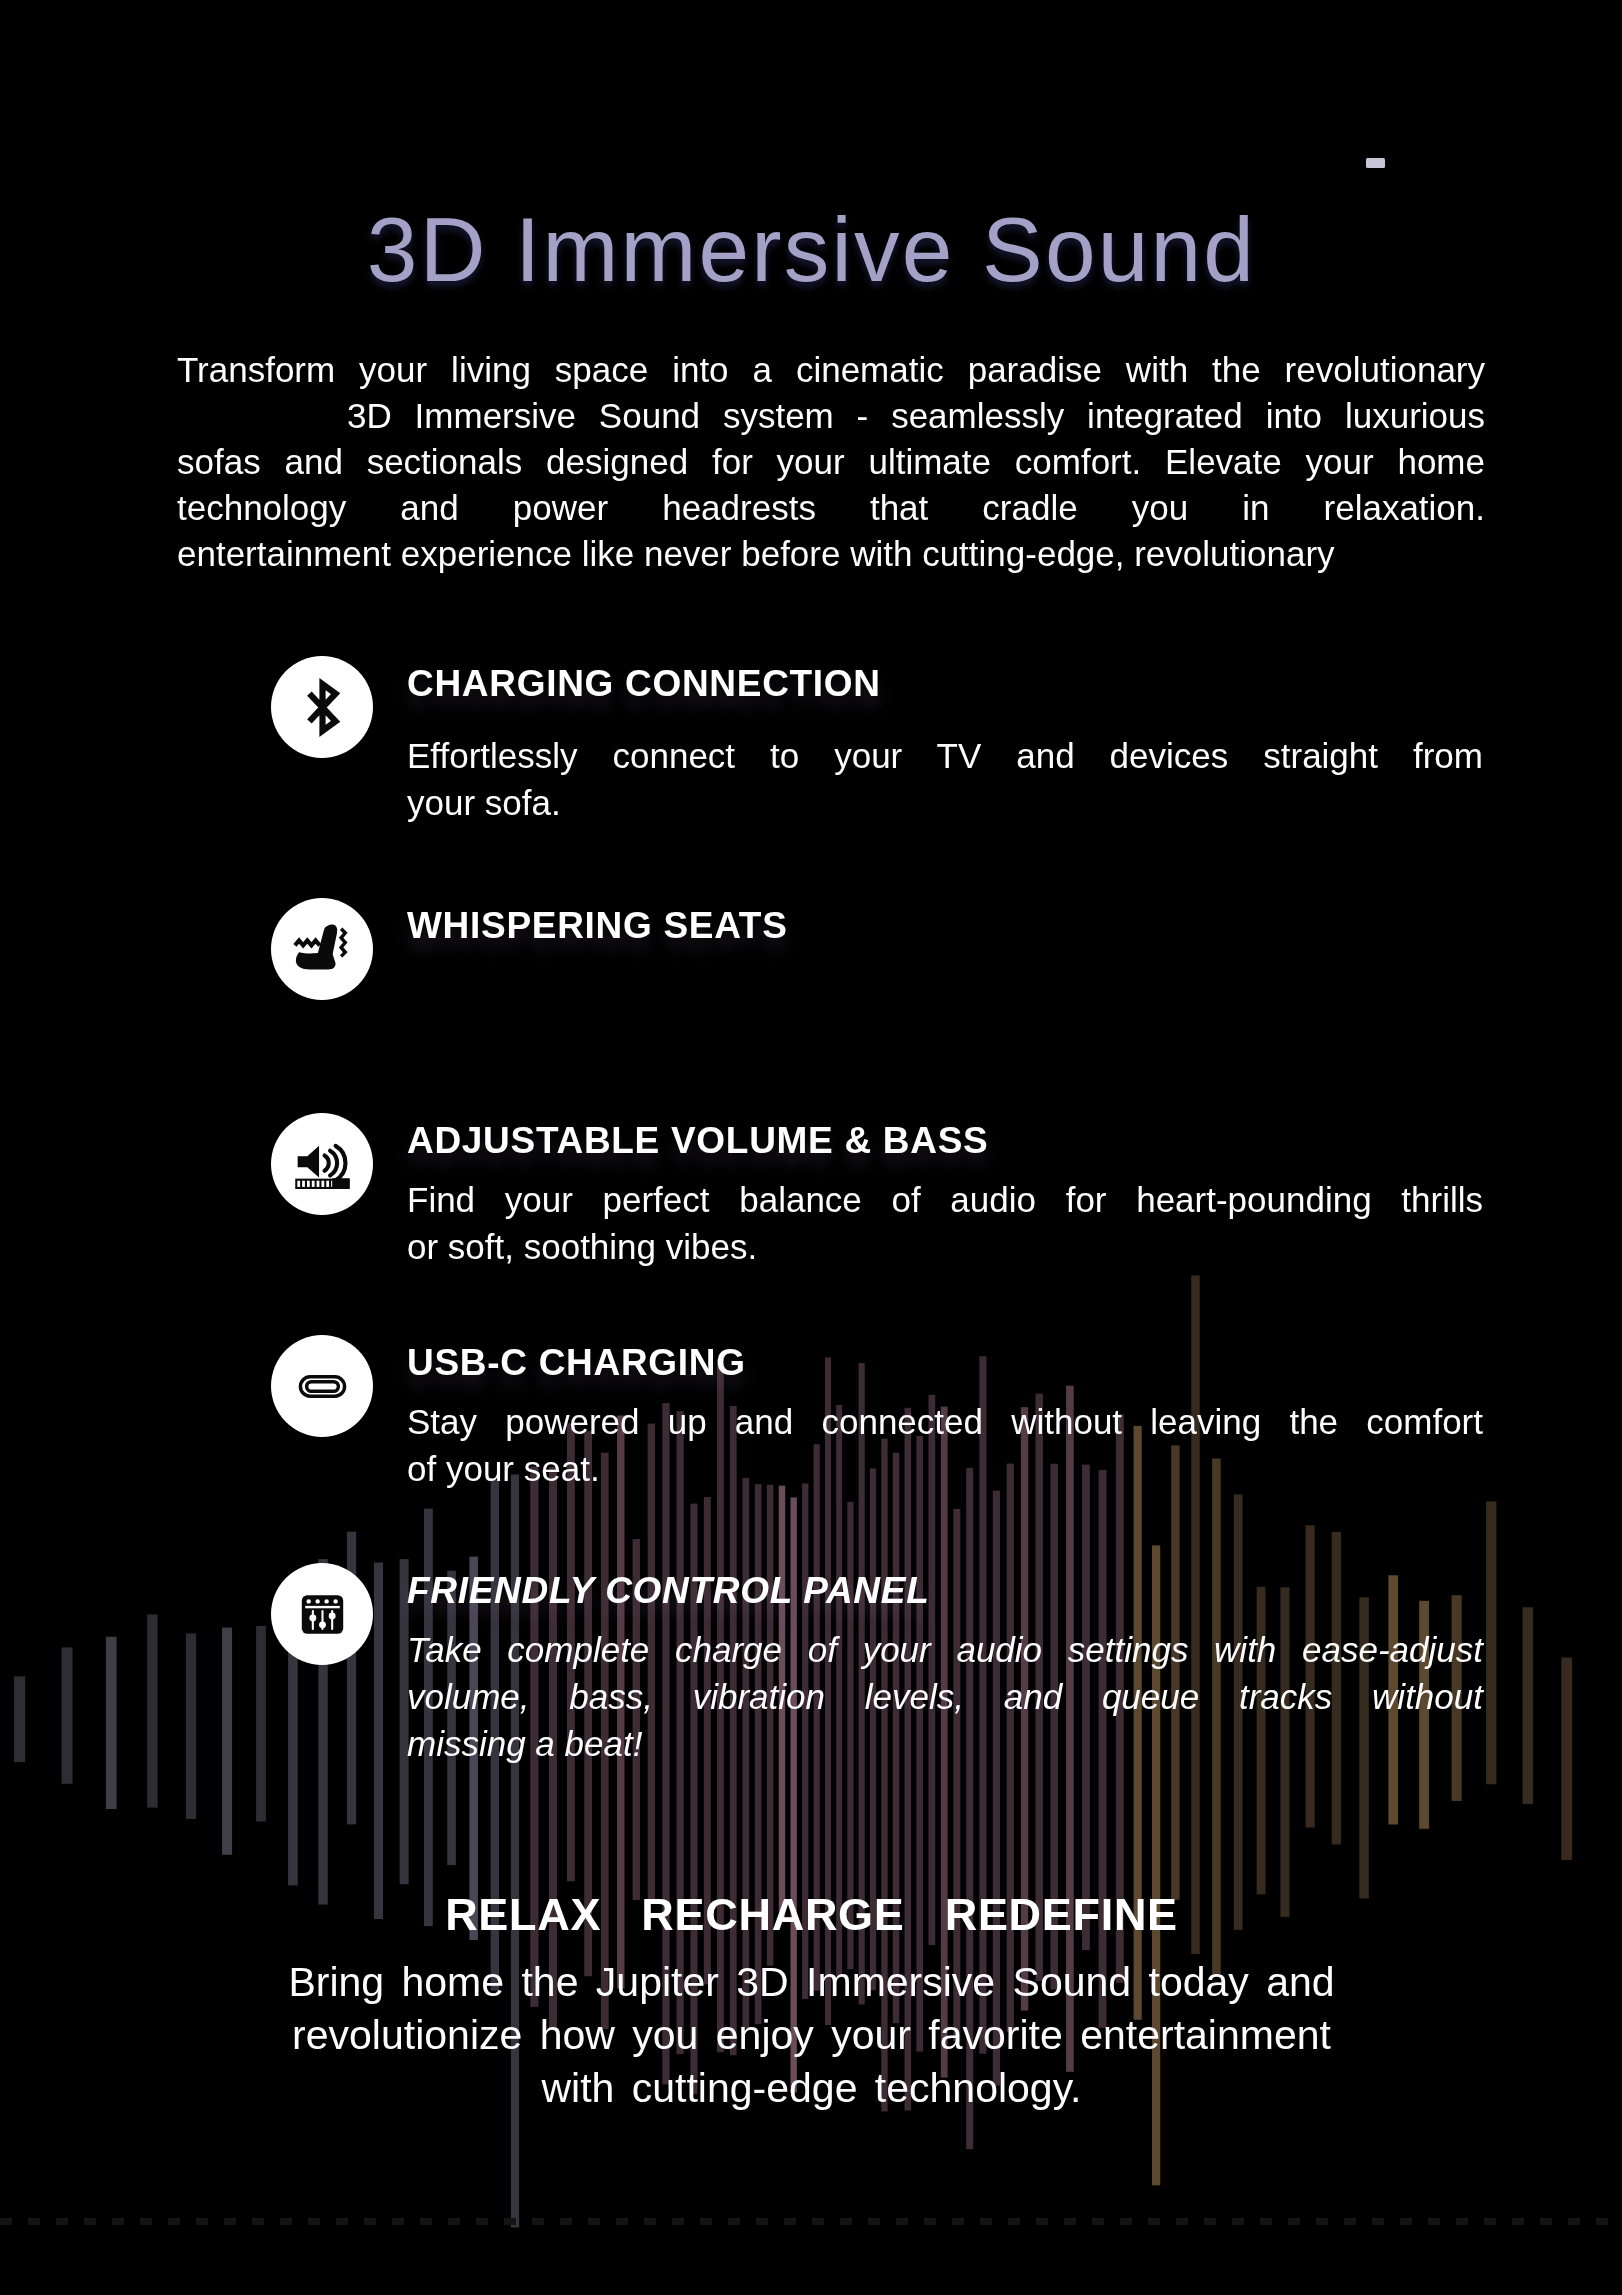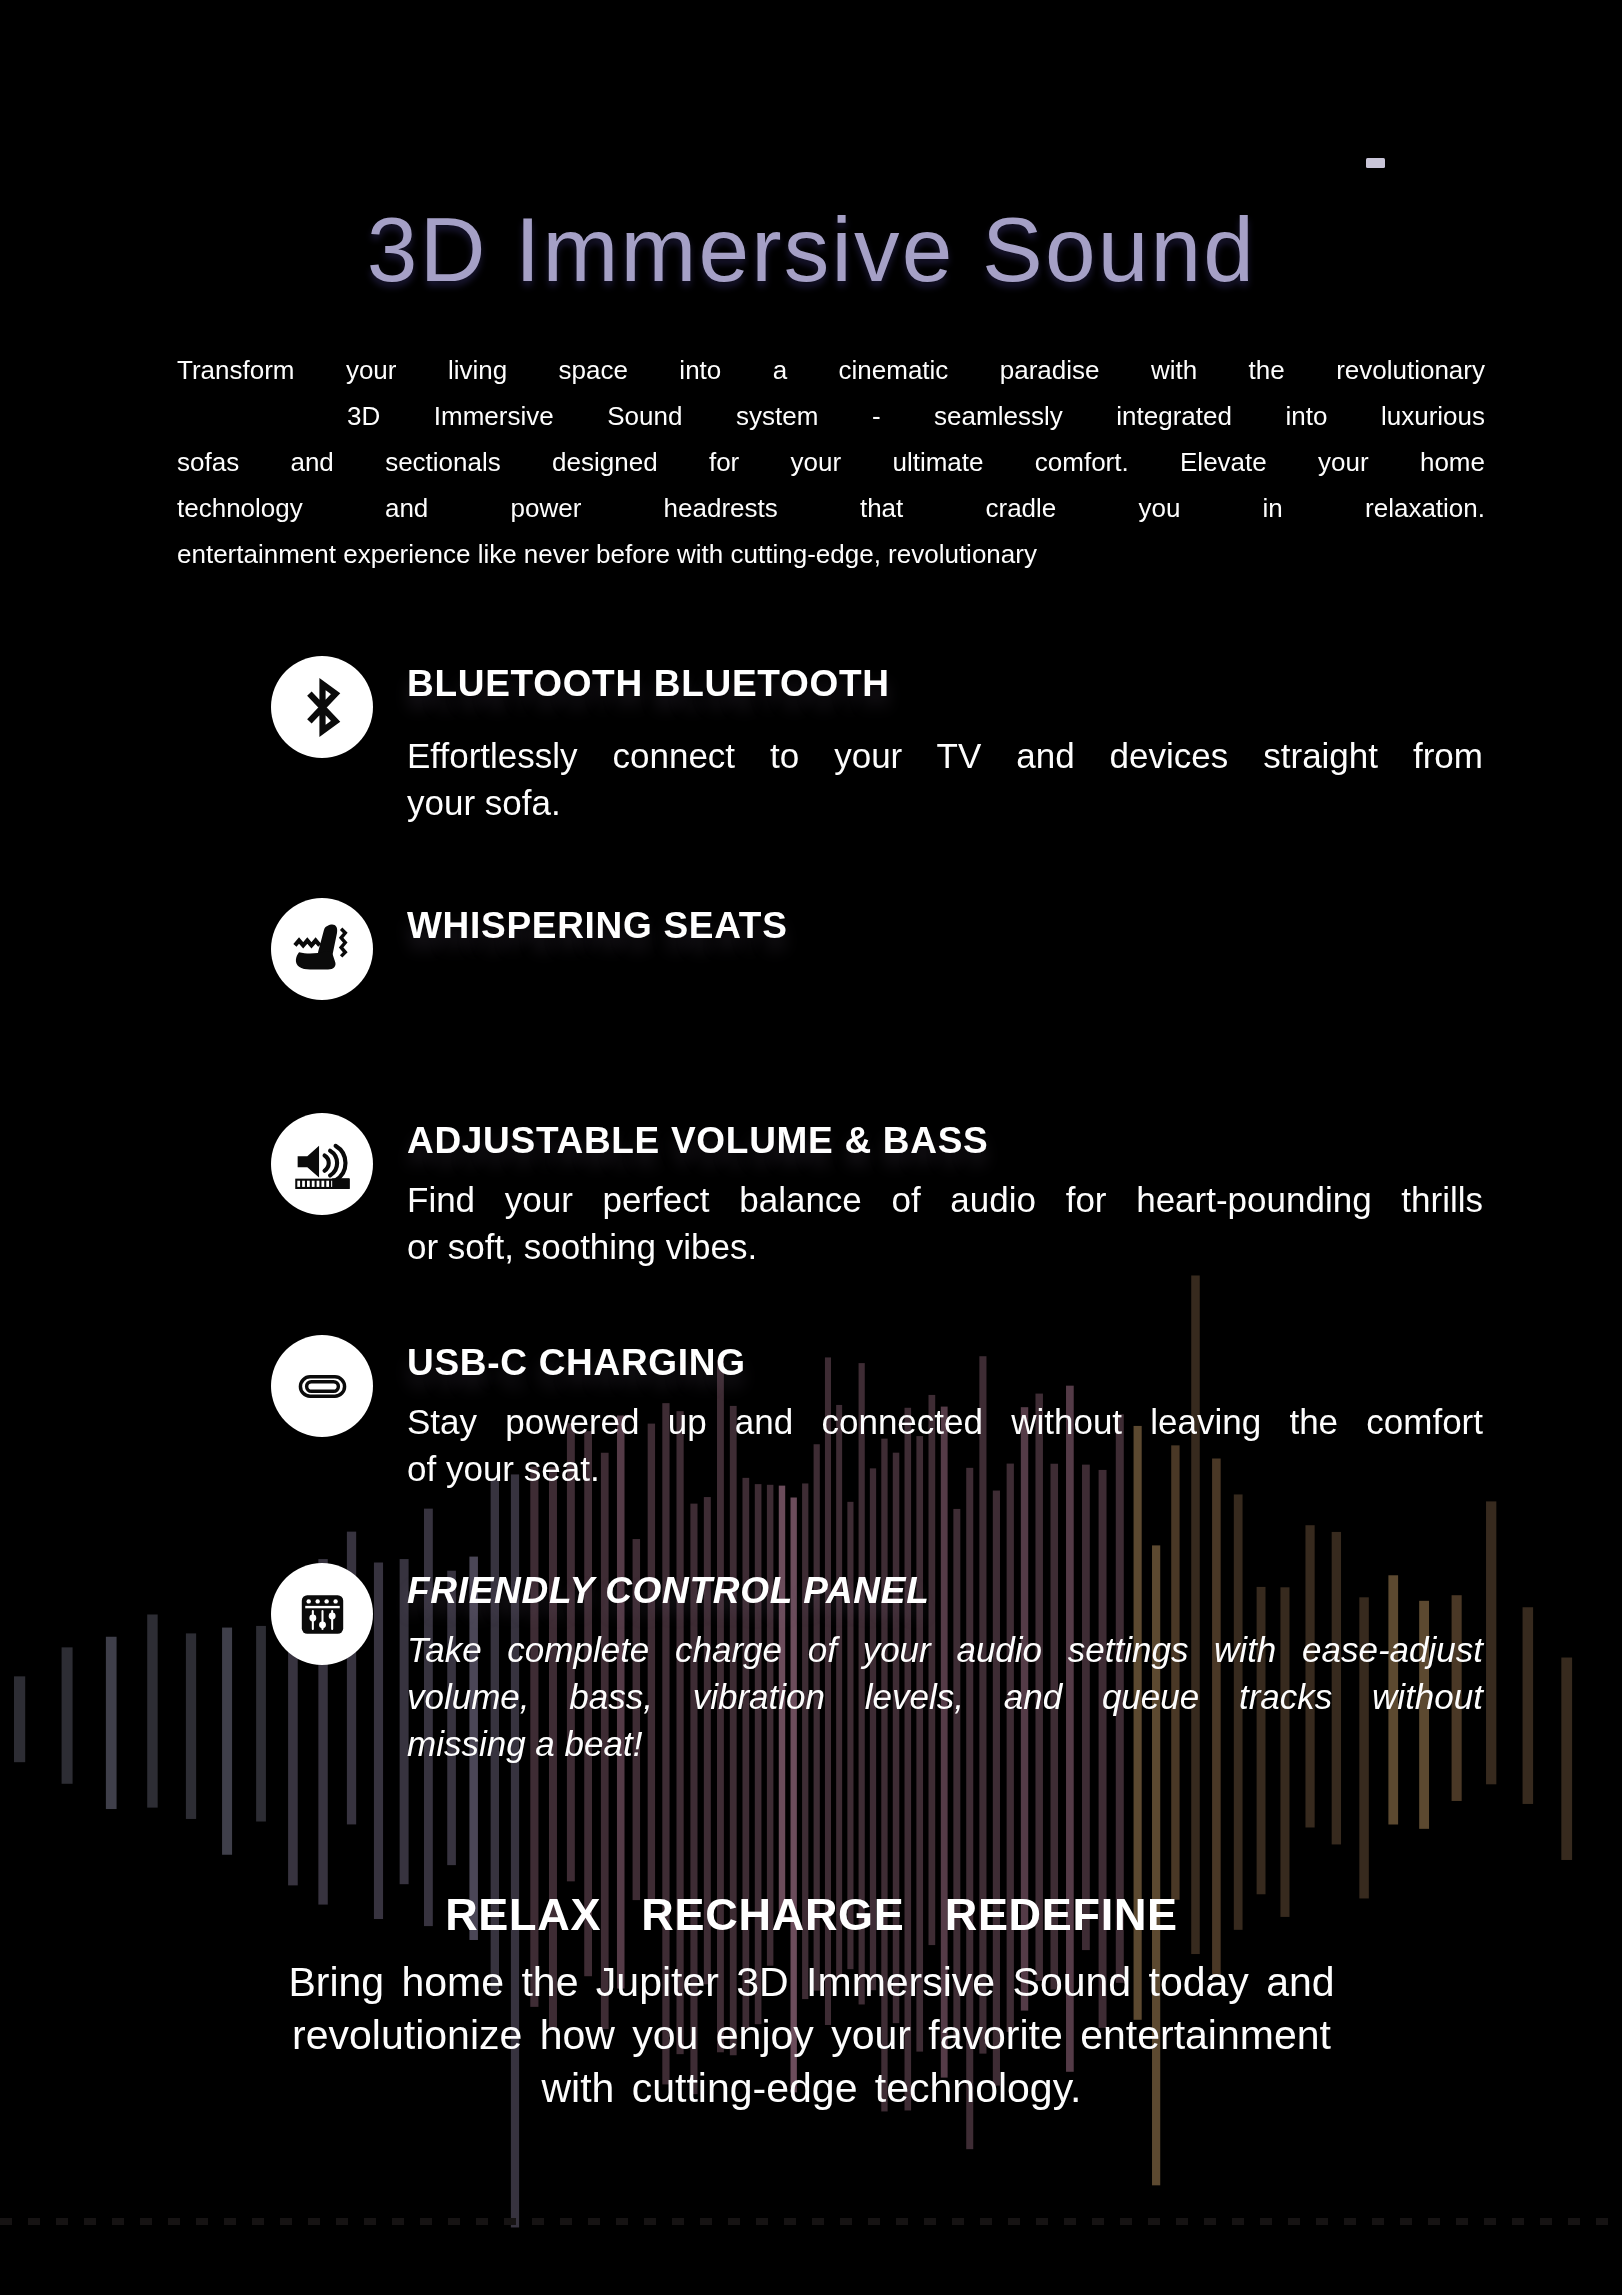--- a/index.html
+++ b/index.html
@@ -25,21 +25,21 @@
   .page-title{
     position:absolute;top:200px;left:0;width:100%;
     text-align:center;
     font-size:91px;line-height:1.1;font-weight:400;letter-spacing:2.2px;
     color:#a5a0c6;
     text-shadow:0 5.2px 7.5px rgba(32,28,62,.85);
   }
 
   .intro{
     position:absolute;top:347px;left:177px;width:1308px;
-    font-size:26px;line-height:46px;font-weight:400;color:#fdfdfd;
+    font-size:35px;line-height:46px;font-weight:400;color:#fdfdfd;
   }
   .intro .line{text-align:justify;text-align-last:justify;}
   .intro .line:nth-child(2){padding-left:170px;}
   .intro .line:last-child{text-align-last:left;}
 
   .feature{
     position:absolute;left:271px;width:1212px;
     display:flex;gap:34px;
   }
   .f1{top:656px;} .f2{top:898px;} .f3{top:1113px;} .f4{top:1335px;} .f5{top:1563px;font-style:italic;}
@@ -170,21 +170,21 @@
     <div class="line">entertainment experience like never before with cutting-edge, revolutionary</div>
   </div>
 
   <div class="feature f1">
     <span class="icon-circle">
       <svg class="icon-glyph" width="69" height="69" viewBox="0 0 100 100">
         <path d="M31 30 L69 70 L50 84 L50 16 L69 30 L31 70" fill="none" stroke="#0a0a0a" stroke-width="9"></path>
       </svg>
     </span>
     <div class="text">
-      <h3>BLUETOOTH BLUETOOTH</h3>
+      <h3>CHARGING CONNECTION</h3>
       <div class="desc">
         <div class="line">Effortlessly connect to your TV and devices straight from</div>
         <div class="line">your sofa.</div>
       </div>
     </div>
   </div>
 
   <div class="feature f2">
     <span class="icon-circle">
       <svg class="icon-glyph" width="69" height="69" viewBox="0 0 100 100">

